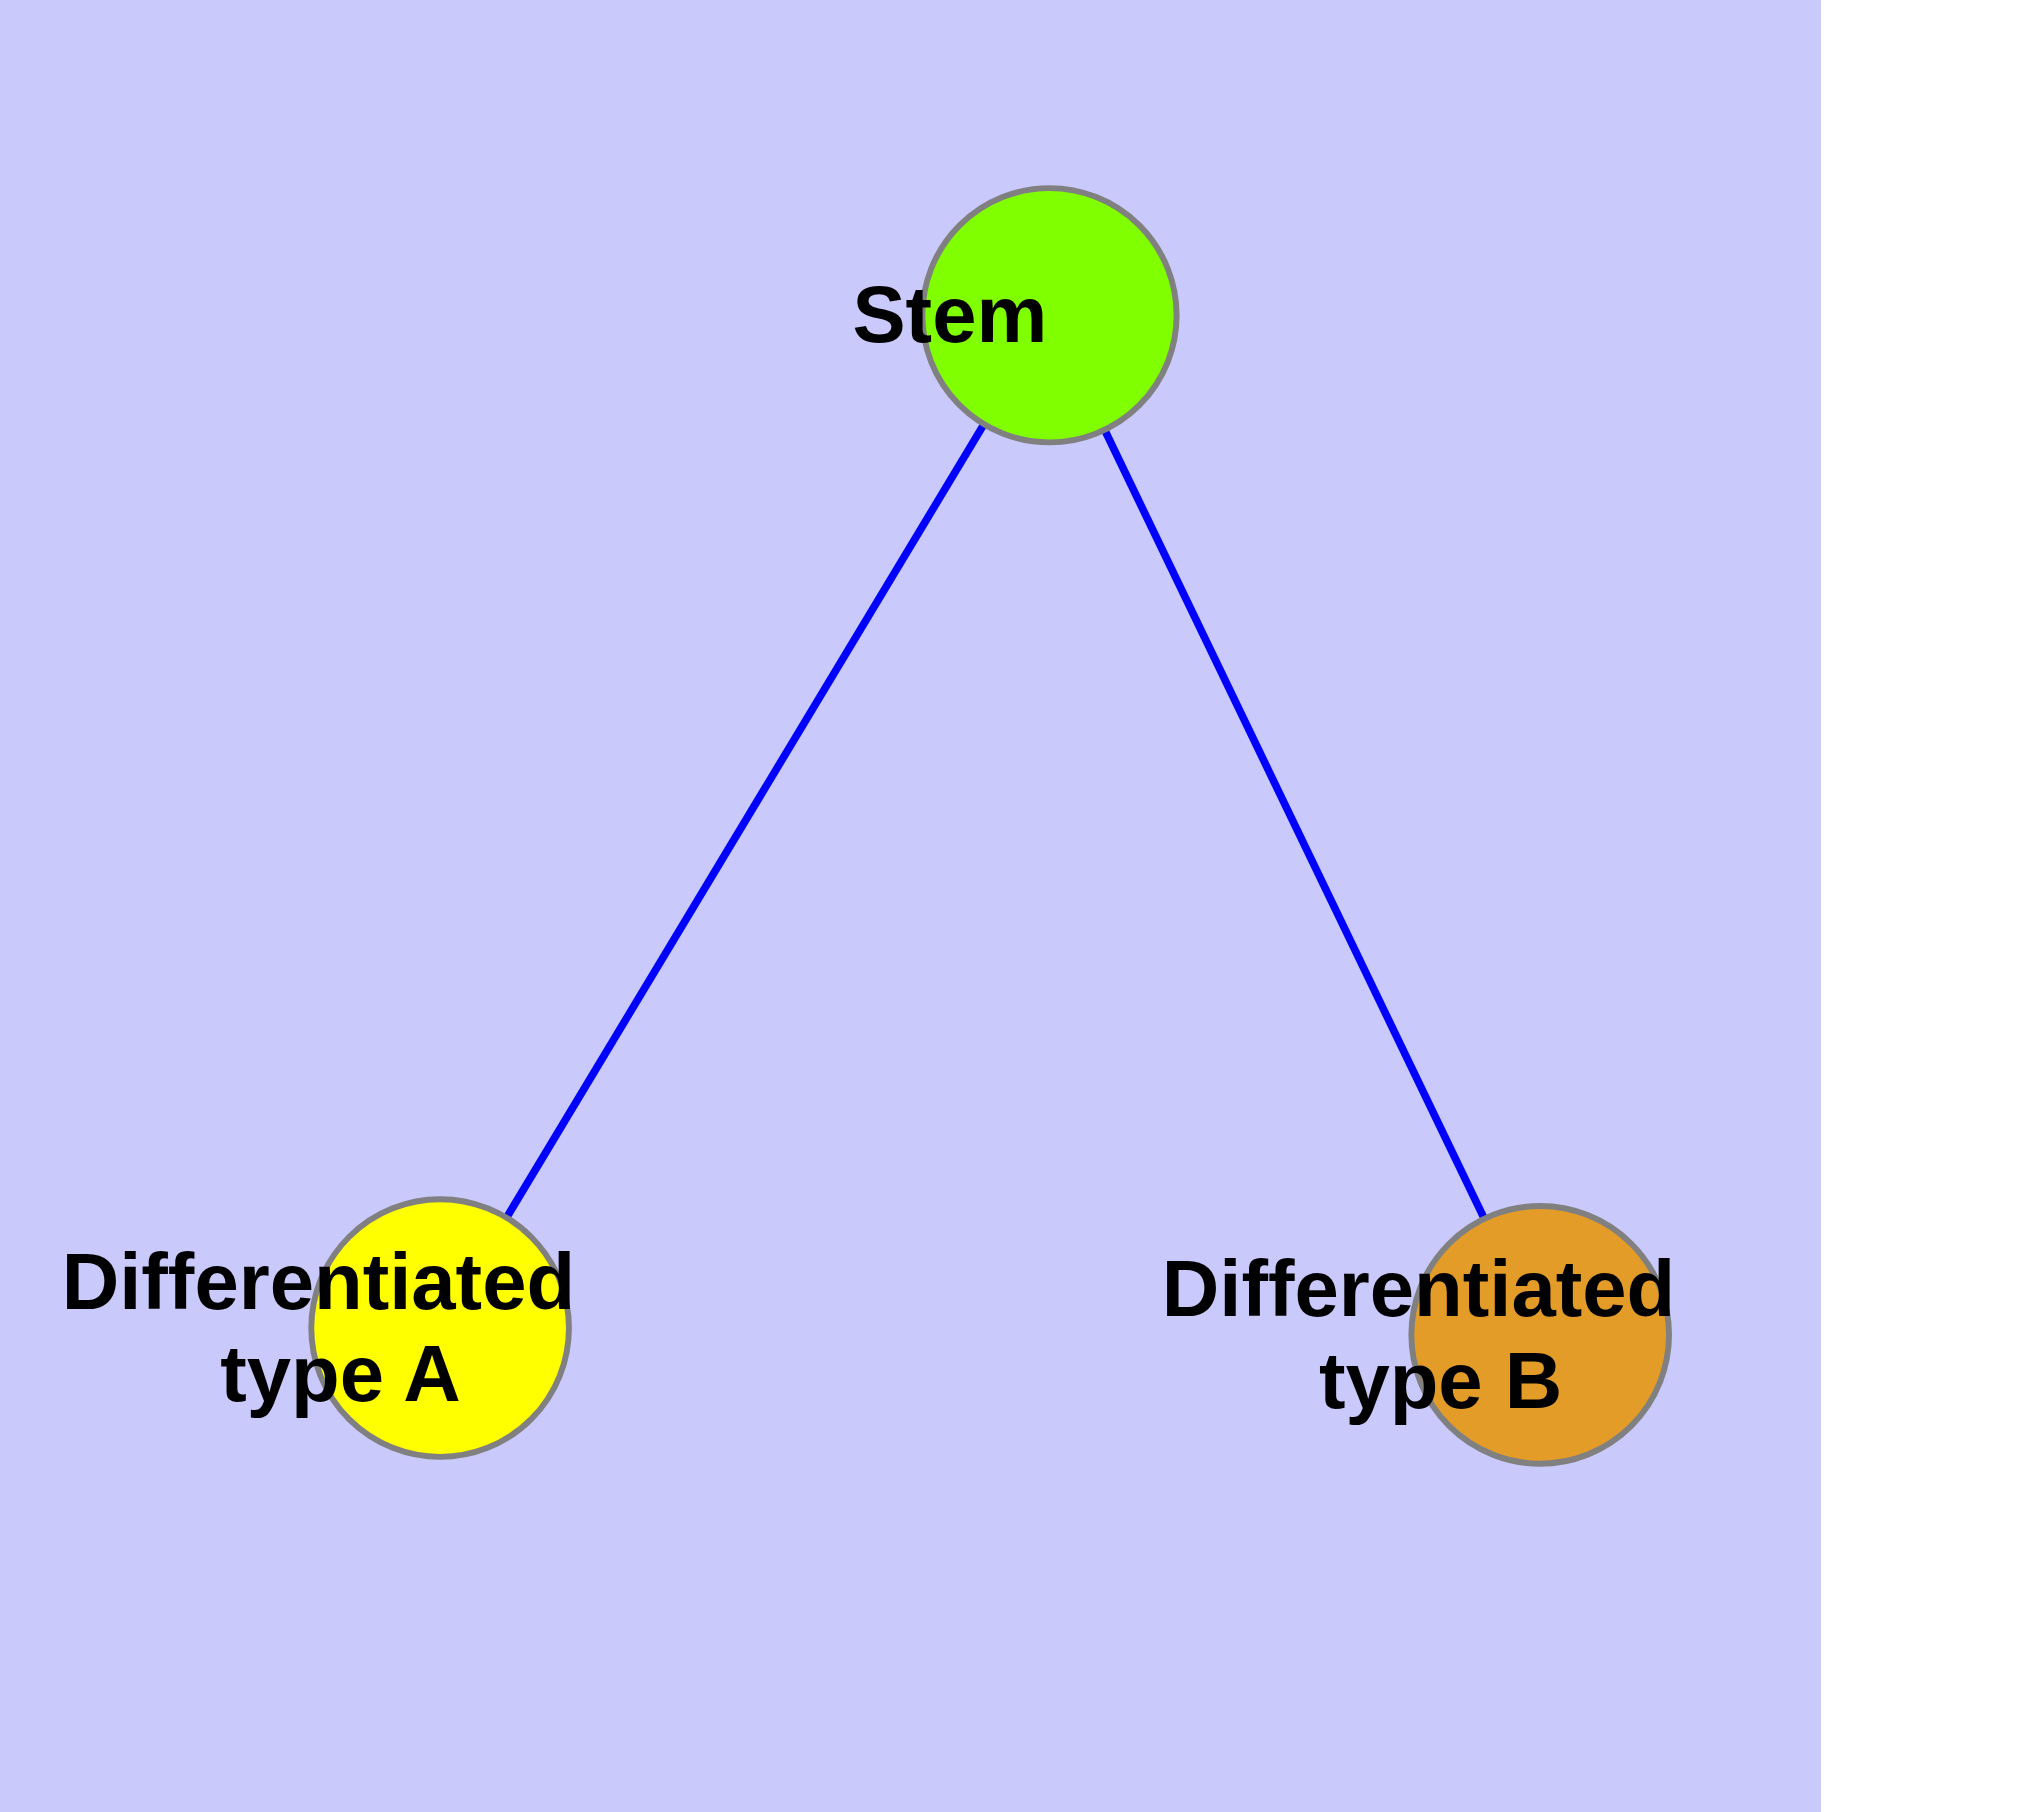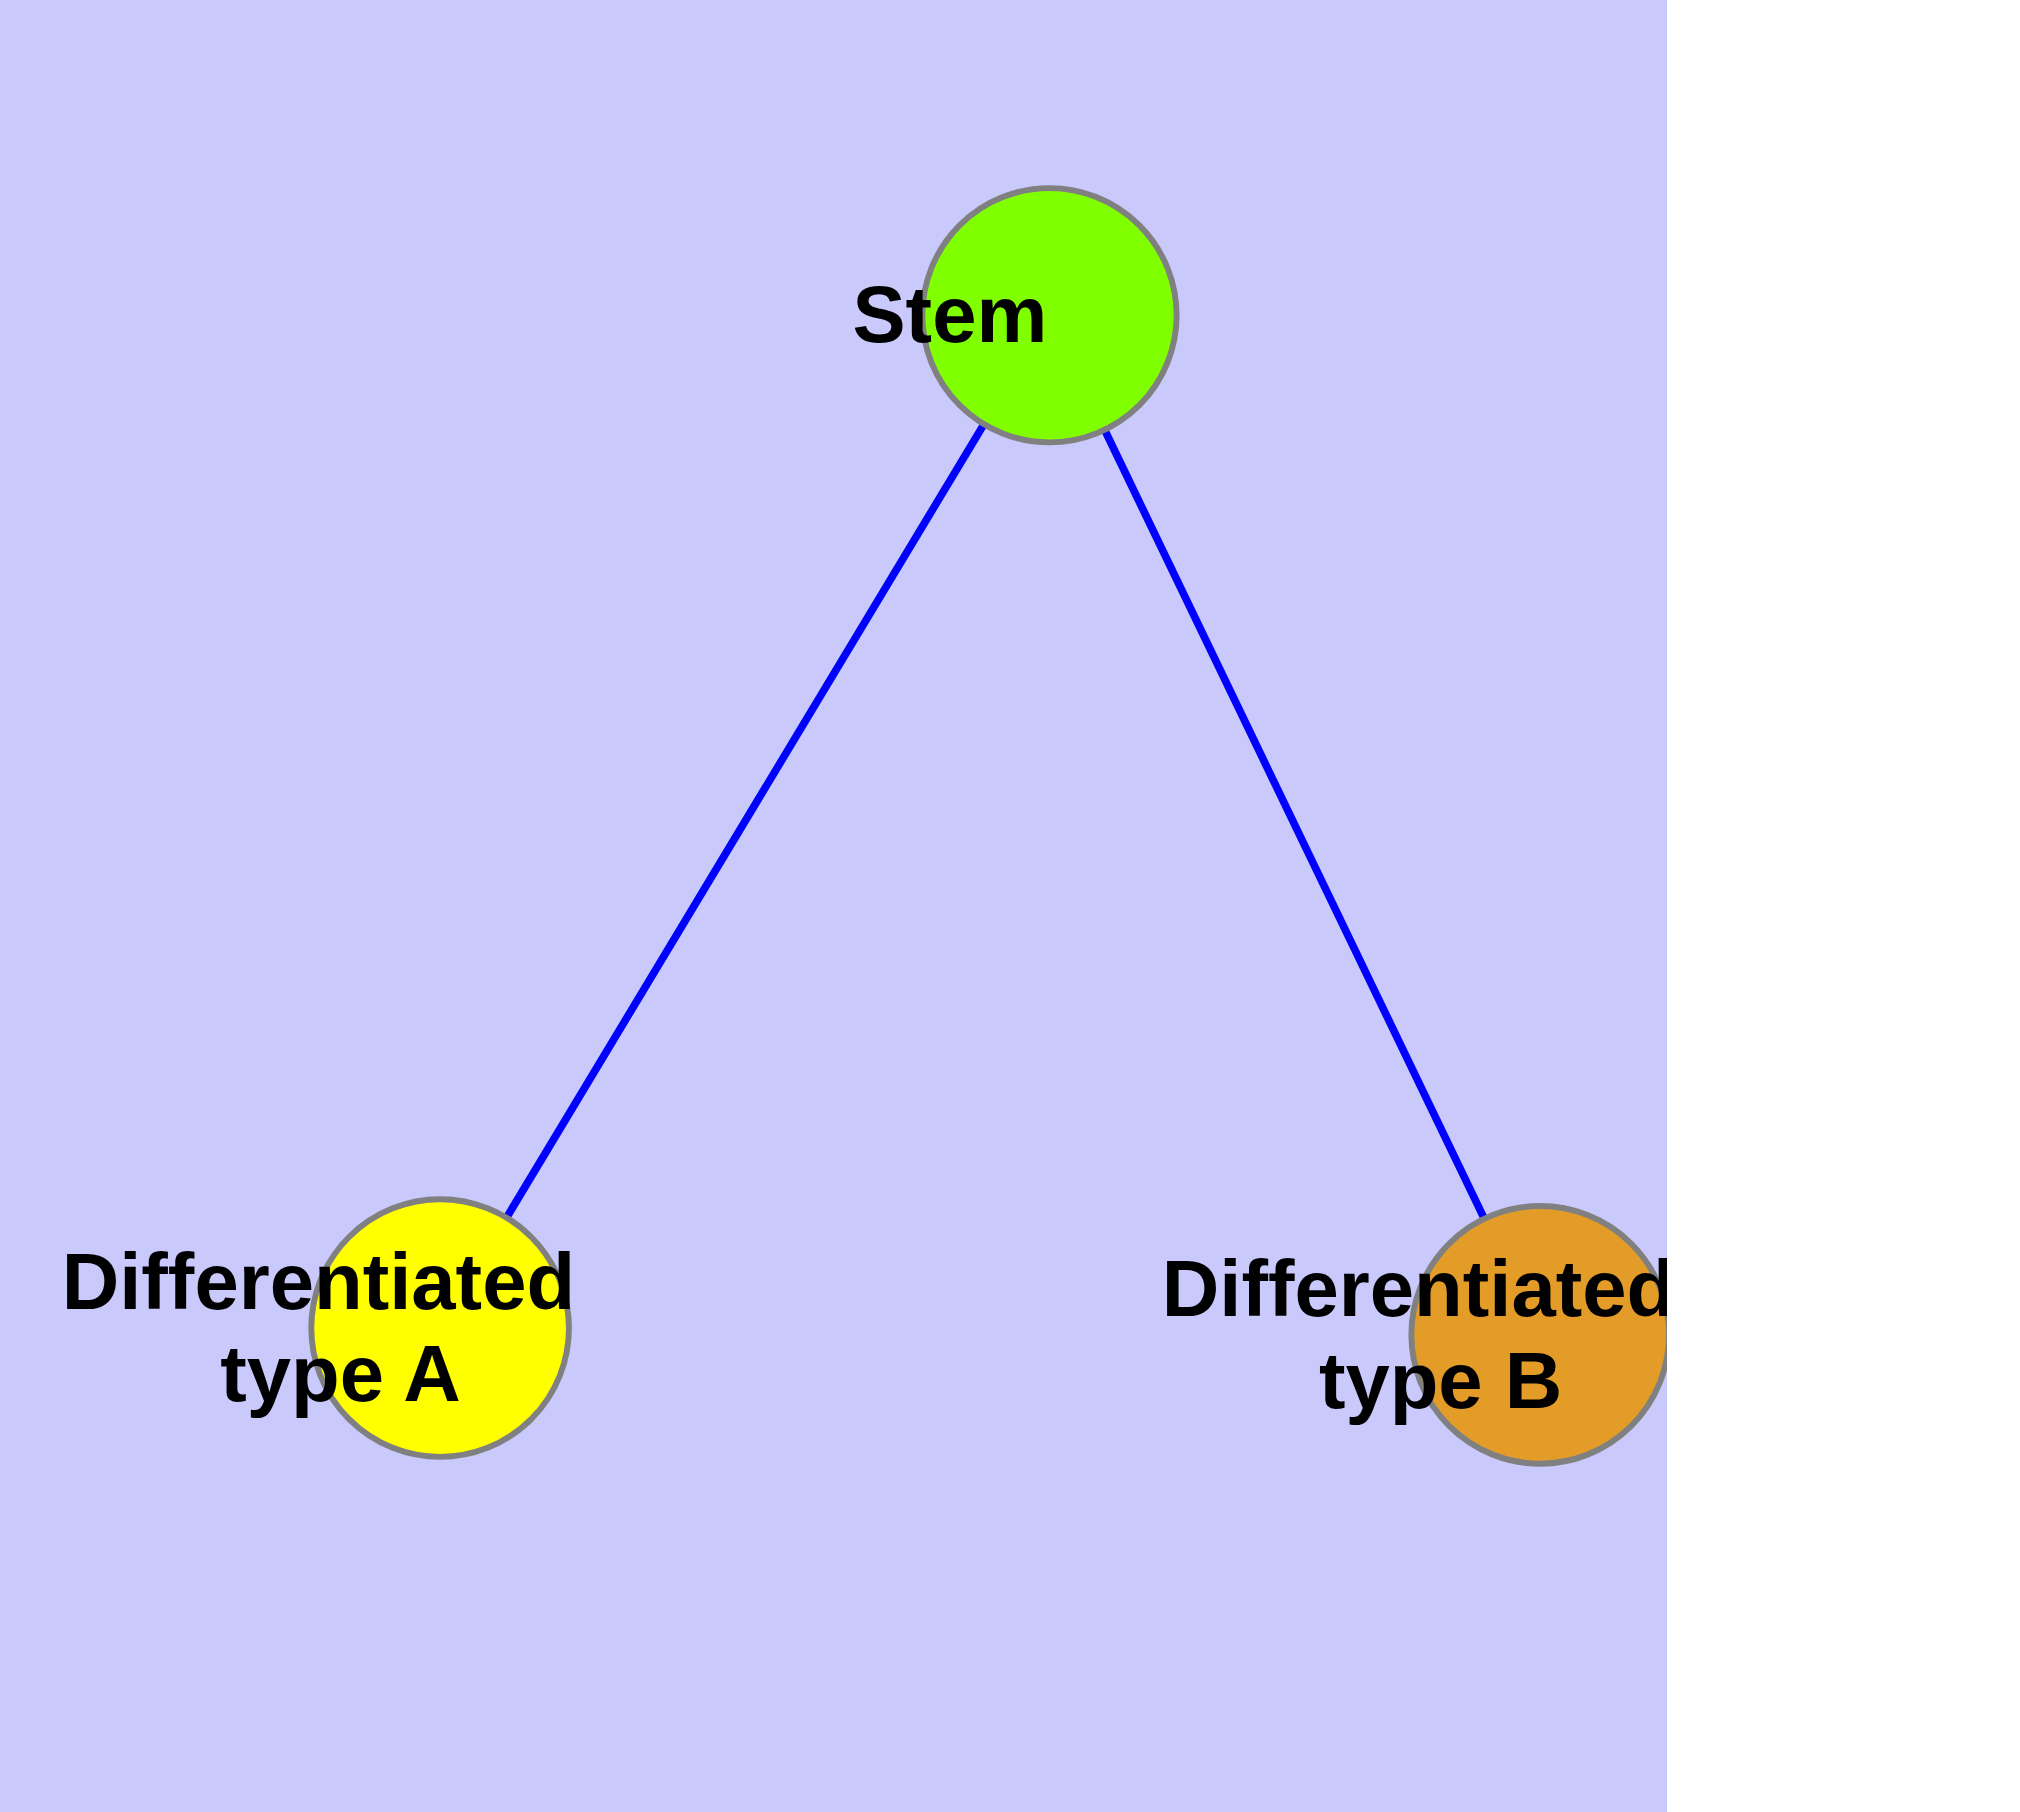--- a/index.html
+++ b/index.html
@@ -40,21 +40,21 @@
     font-size: 94px;
     fill: #000000;
     text-anchor: middle;
     dominant-baseline: auto;
     white-space: pre;
   }
 </style>
 </head>
 <body>
 
-<div id="canvas" style="width: 1667px; height: 1812px; background: rgb(201, 201, 251);">
+<div id="canvas" style="width: 1821px; height: 1812px; background: rgb(201, 201, 251);">
   <svg id="graph-svg" viewBox="0 0 2384 2138" xmlns="http://www.w3.org/2000/svg" style="width: 2021px; height: 1812px;">
 
     <g>
       <line class="edge-line" x1="1238" y1="372" x2="519" y2="1567" stroke="#0000ff" stroke-width="9"></line>
       <line class="edge-line" x1="1238" y1="372" x2="1817" y2="1575" stroke="#0000ff" stroke-width="9"></line>
     </g>
 
     <g>
 
       <g>

